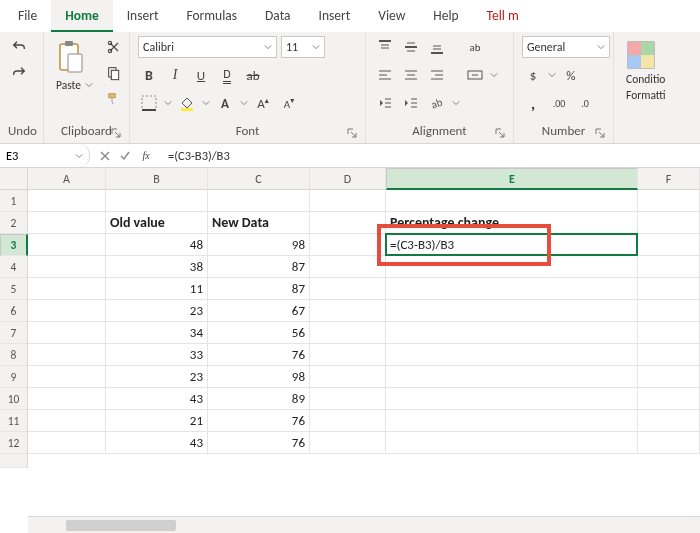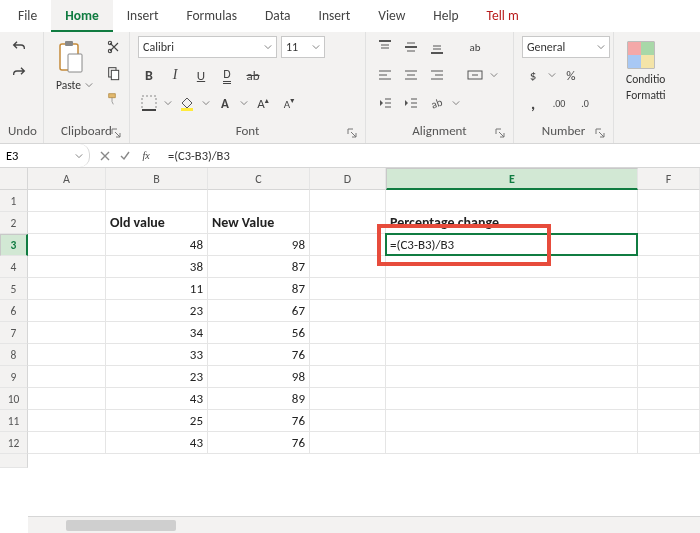--- a/index.html
+++ b/index.html
@@ -439,21 +439,21 @@
             <div class="cell wA"></div>
             <div class="cell wB"></div>
             <div class="cell wC"></div>
             <div class="cell wD"></div>
             <div class="cell wE"></div>
             <div class="cell wF"></div>
           </div>
           <div class="gr">
             <div class="cell wA"></div>
             <div class="cell wB hdr">Old value</div>
-            <div class="cell wC hdr">New Value</div>
+            <div class="cell wC hdr">New Data</div>
             <div class="cell wD"></div>
             <div class="cell wE hdr">Percentage change</div>
             <div class="cell wF"></div>
           </div>
           <div class="gr">
             <div class="cell wA"></div>
             <div class="cell wB num">48</div>
             <div class="cell wC num">98</div>
             <div class="cell wD"></div>
             <div class="cell wE edit">=(C3-B3)/B3</div>
@@ -510,21 +510,21 @@
           <div class="gr">
             <div class="cell wA"></div>
             <div class="cell wB num">43</div>
             <div class="cell wC num">89</div>
             <div class="cell wD"></div>
             <div class="cell wE"></div>
             <div class="cell wF"></div>
           </div>
           <div class="gr">
             <div class="cell wA"></div>
-            <div class="cell wB num">25</div>
+            <div class="cell wB num">21</div>
             <div class="cell wC num">76</div>
             <div class="cell wD"></div>
             <div class="cell wE"></div>
             <div class="cell wF"></div>
           </div>
           <div class="gr">
             <div class="cell wA"></div>
             <div class="cell wB num">43</div>
             <div class="cell wC num">76</div>
             <div class="cell wD"></div>

